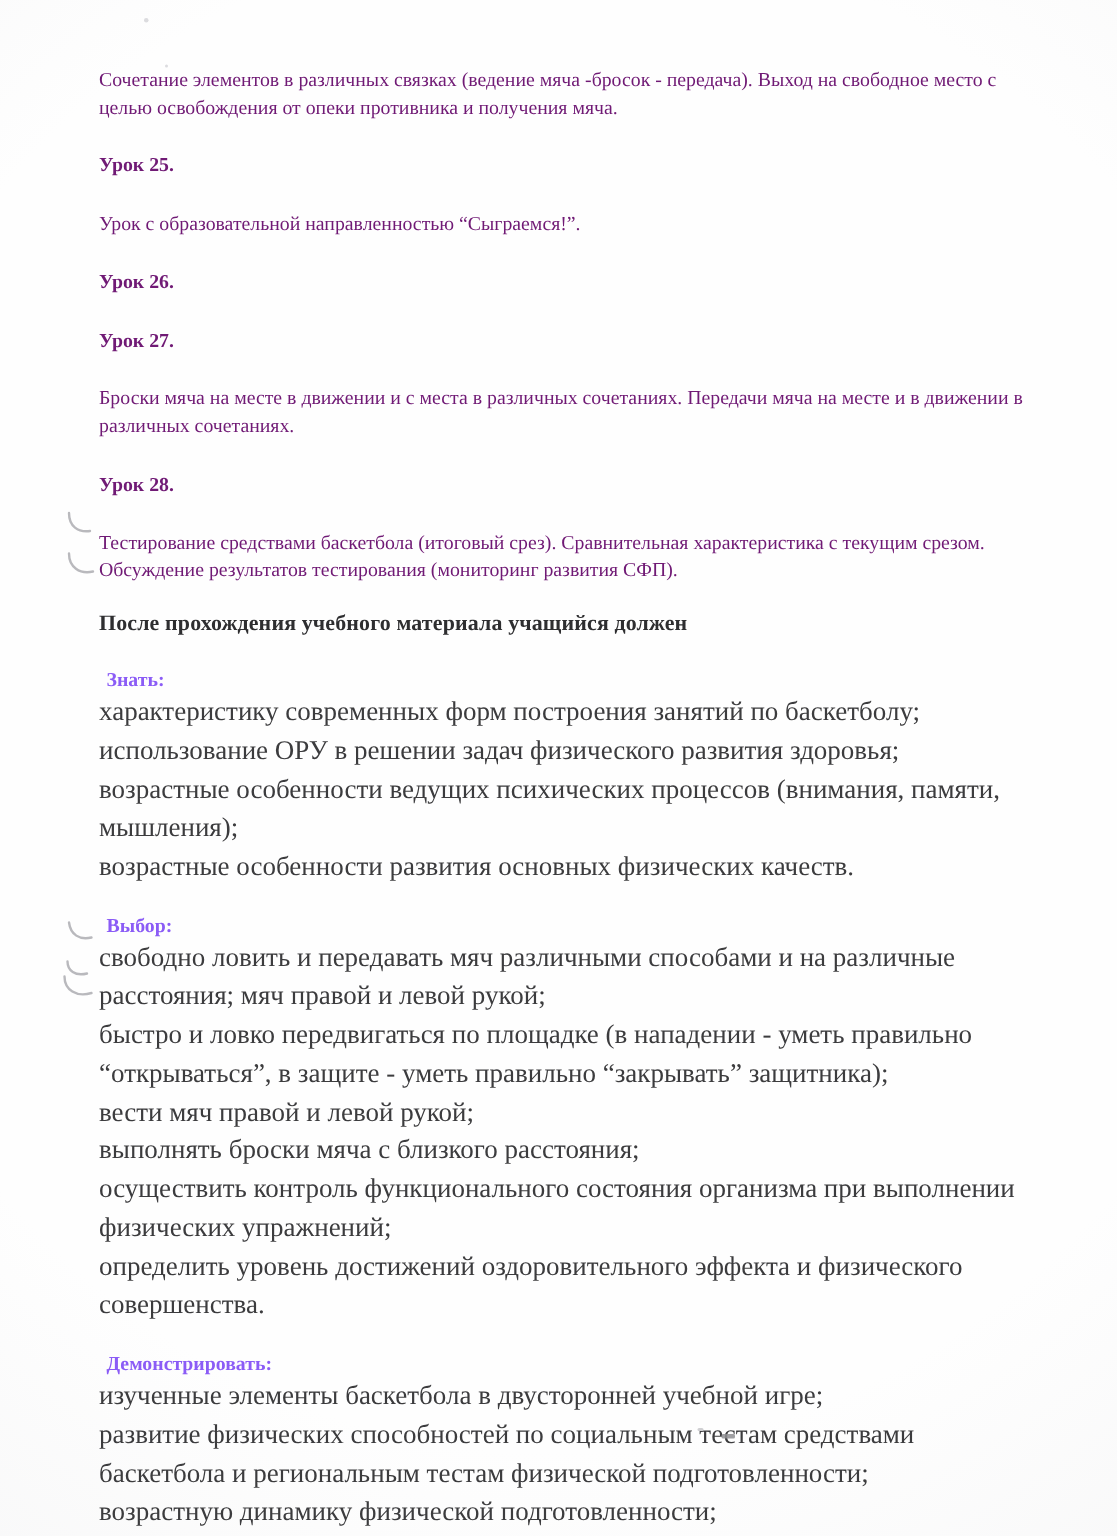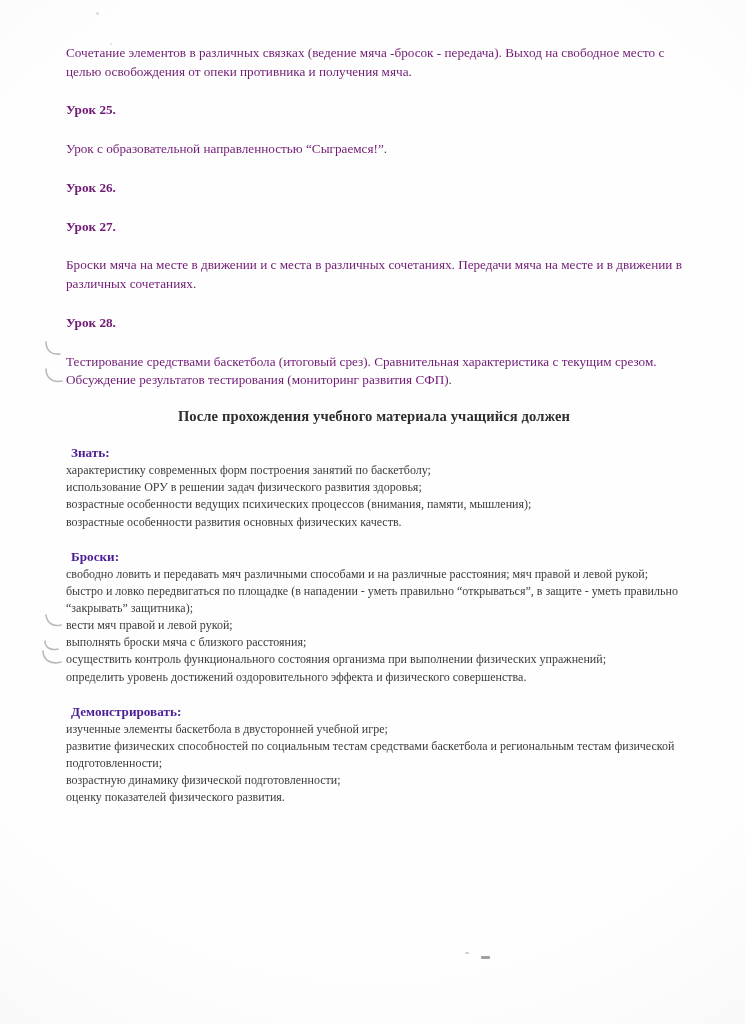--- a/index.html
+++ b/index.html
@@ -43,42 +43,42 @@
   }
   p.para.lesson {
     margin: 0 0 20px 0;
     font-weight: bold;
   }
   p.para.tight {
     margin-bottom: 18px;
   }
   .heading {
     margin: 6px 0 20px 0;
-    text-align: center;
+    text-align: left;
     font-size: 14.6px;
     font-weight: bold;
     color: #2e2e30;
     letter-spacing: 0.1px;
   }
   .section {
     margin: 0 0 18px 0;
   }
   .section-label {
     font-weight: bold;
     font-size: 13.2px;
-    color: #4c1d95;
+    color: #8b5cf6;
     margin: 0 0 1px 5px;
   }
   ul.items {
     list-style: none;
     margin: 0;
     padding: 0;
   }
   ul.items li {
-    font-size: 12px;
+    font-size: 18px;
     line-height: 1.43;
     color: #3c3c3e;
     margin: 0;
   }
   
   .artifact {
     position: absolute;
     width: 26px;
     height: 18px;
     border: 0;
@@ -172,21 +172,21 @@
       <div class="section-label">Знать:</div>
       <ul class="items">
         <li>характеристику современных форм построения занятий по баскетболу;</li>
         <li>использование ОРУ в решении задач физического развития здоровья;</li>
         <li>возрастные особенности ведущих психических процессов (внимания, памяти, мышления);</li>
         <li>возрастные особенности развития основных физических качеств.</li>
       </ul>
     </div>
 
     <div class="section">
-      <div class="section-label">Броски:</div>
+      <div class="section-label">Выбор:</div>
       <ul class="items">
         <li>свободно ловить и передавать мяч различными способами и на различные расстояния; мяч правой и левой рукой;</li>
         <li>быстро и ловко передвигаться по площадке (в нападении - уметь правильно “открываться”, в защите - уметь правильно “закрывать” защитника);</li>
         <li>вести мяч правой и левой рукой;</li>
         <li>выполнять броски мяча с близкого расстояния;</li>
         <li>осуществить контроль функционального состояния организма при выполнении физических упражнений;</li>
         <li>определить уровень достижений оздоровительного эффекта и физического совершенства.</li>
       </ul>
     </div>
 

